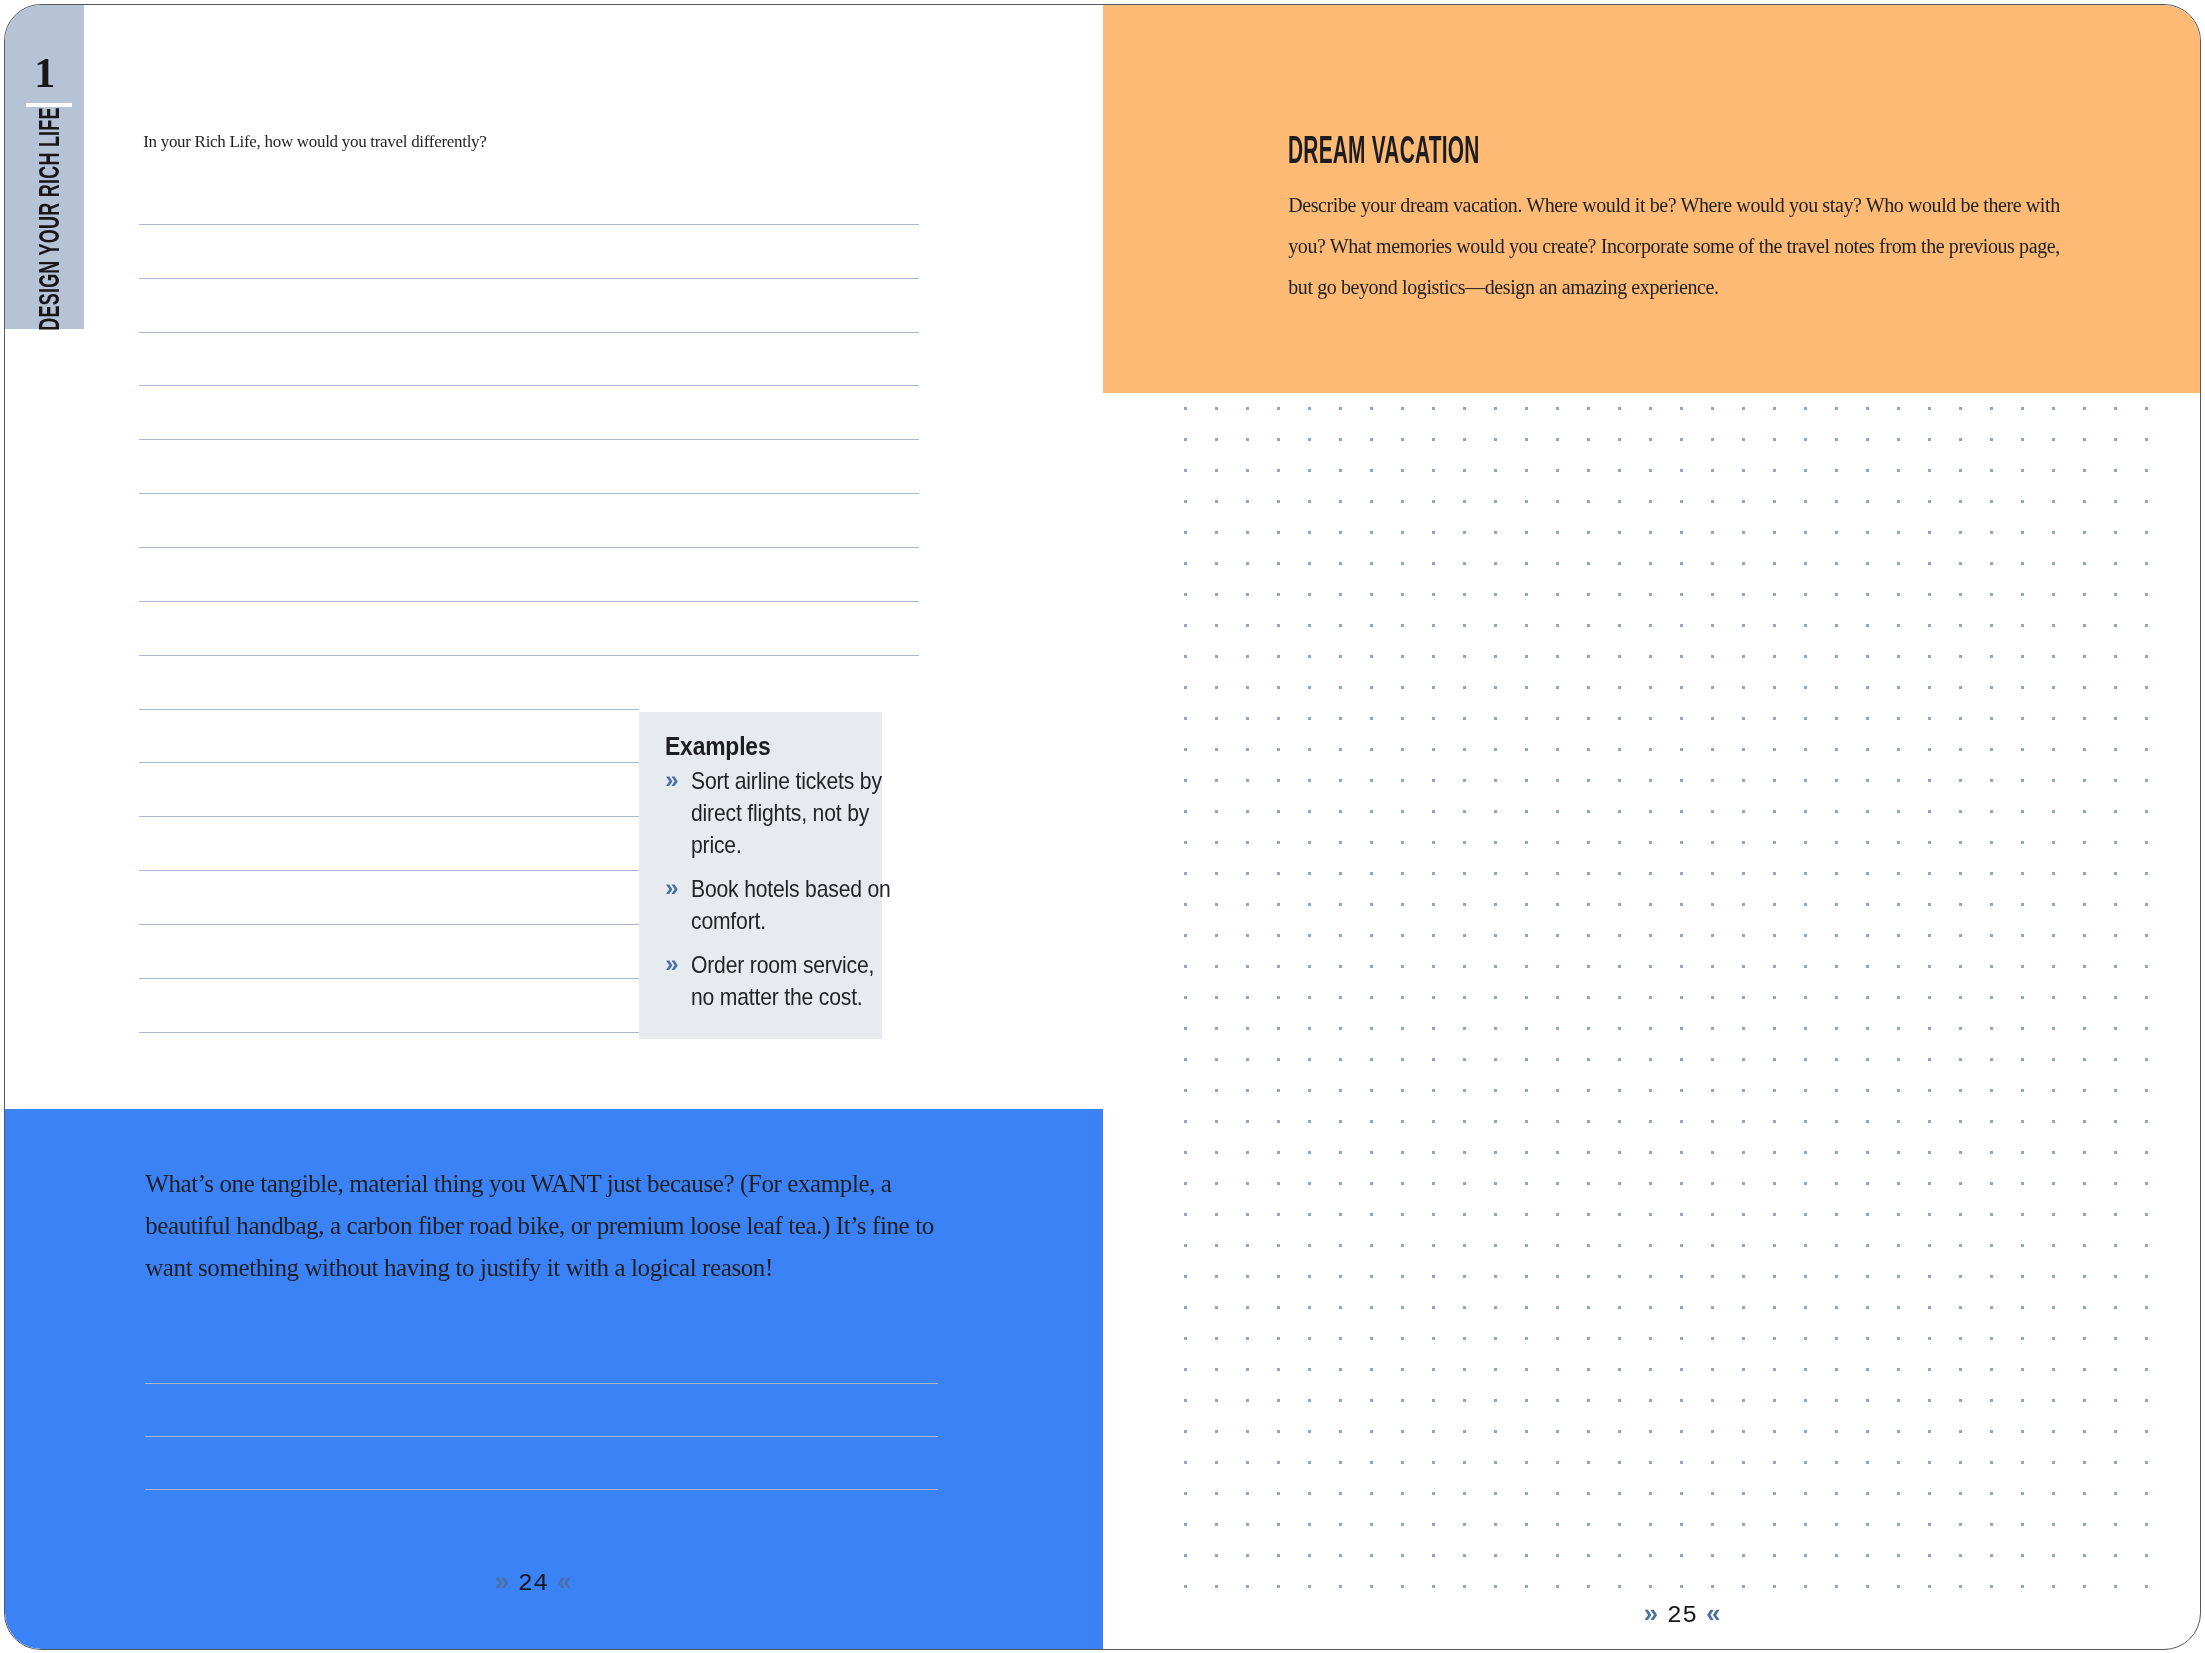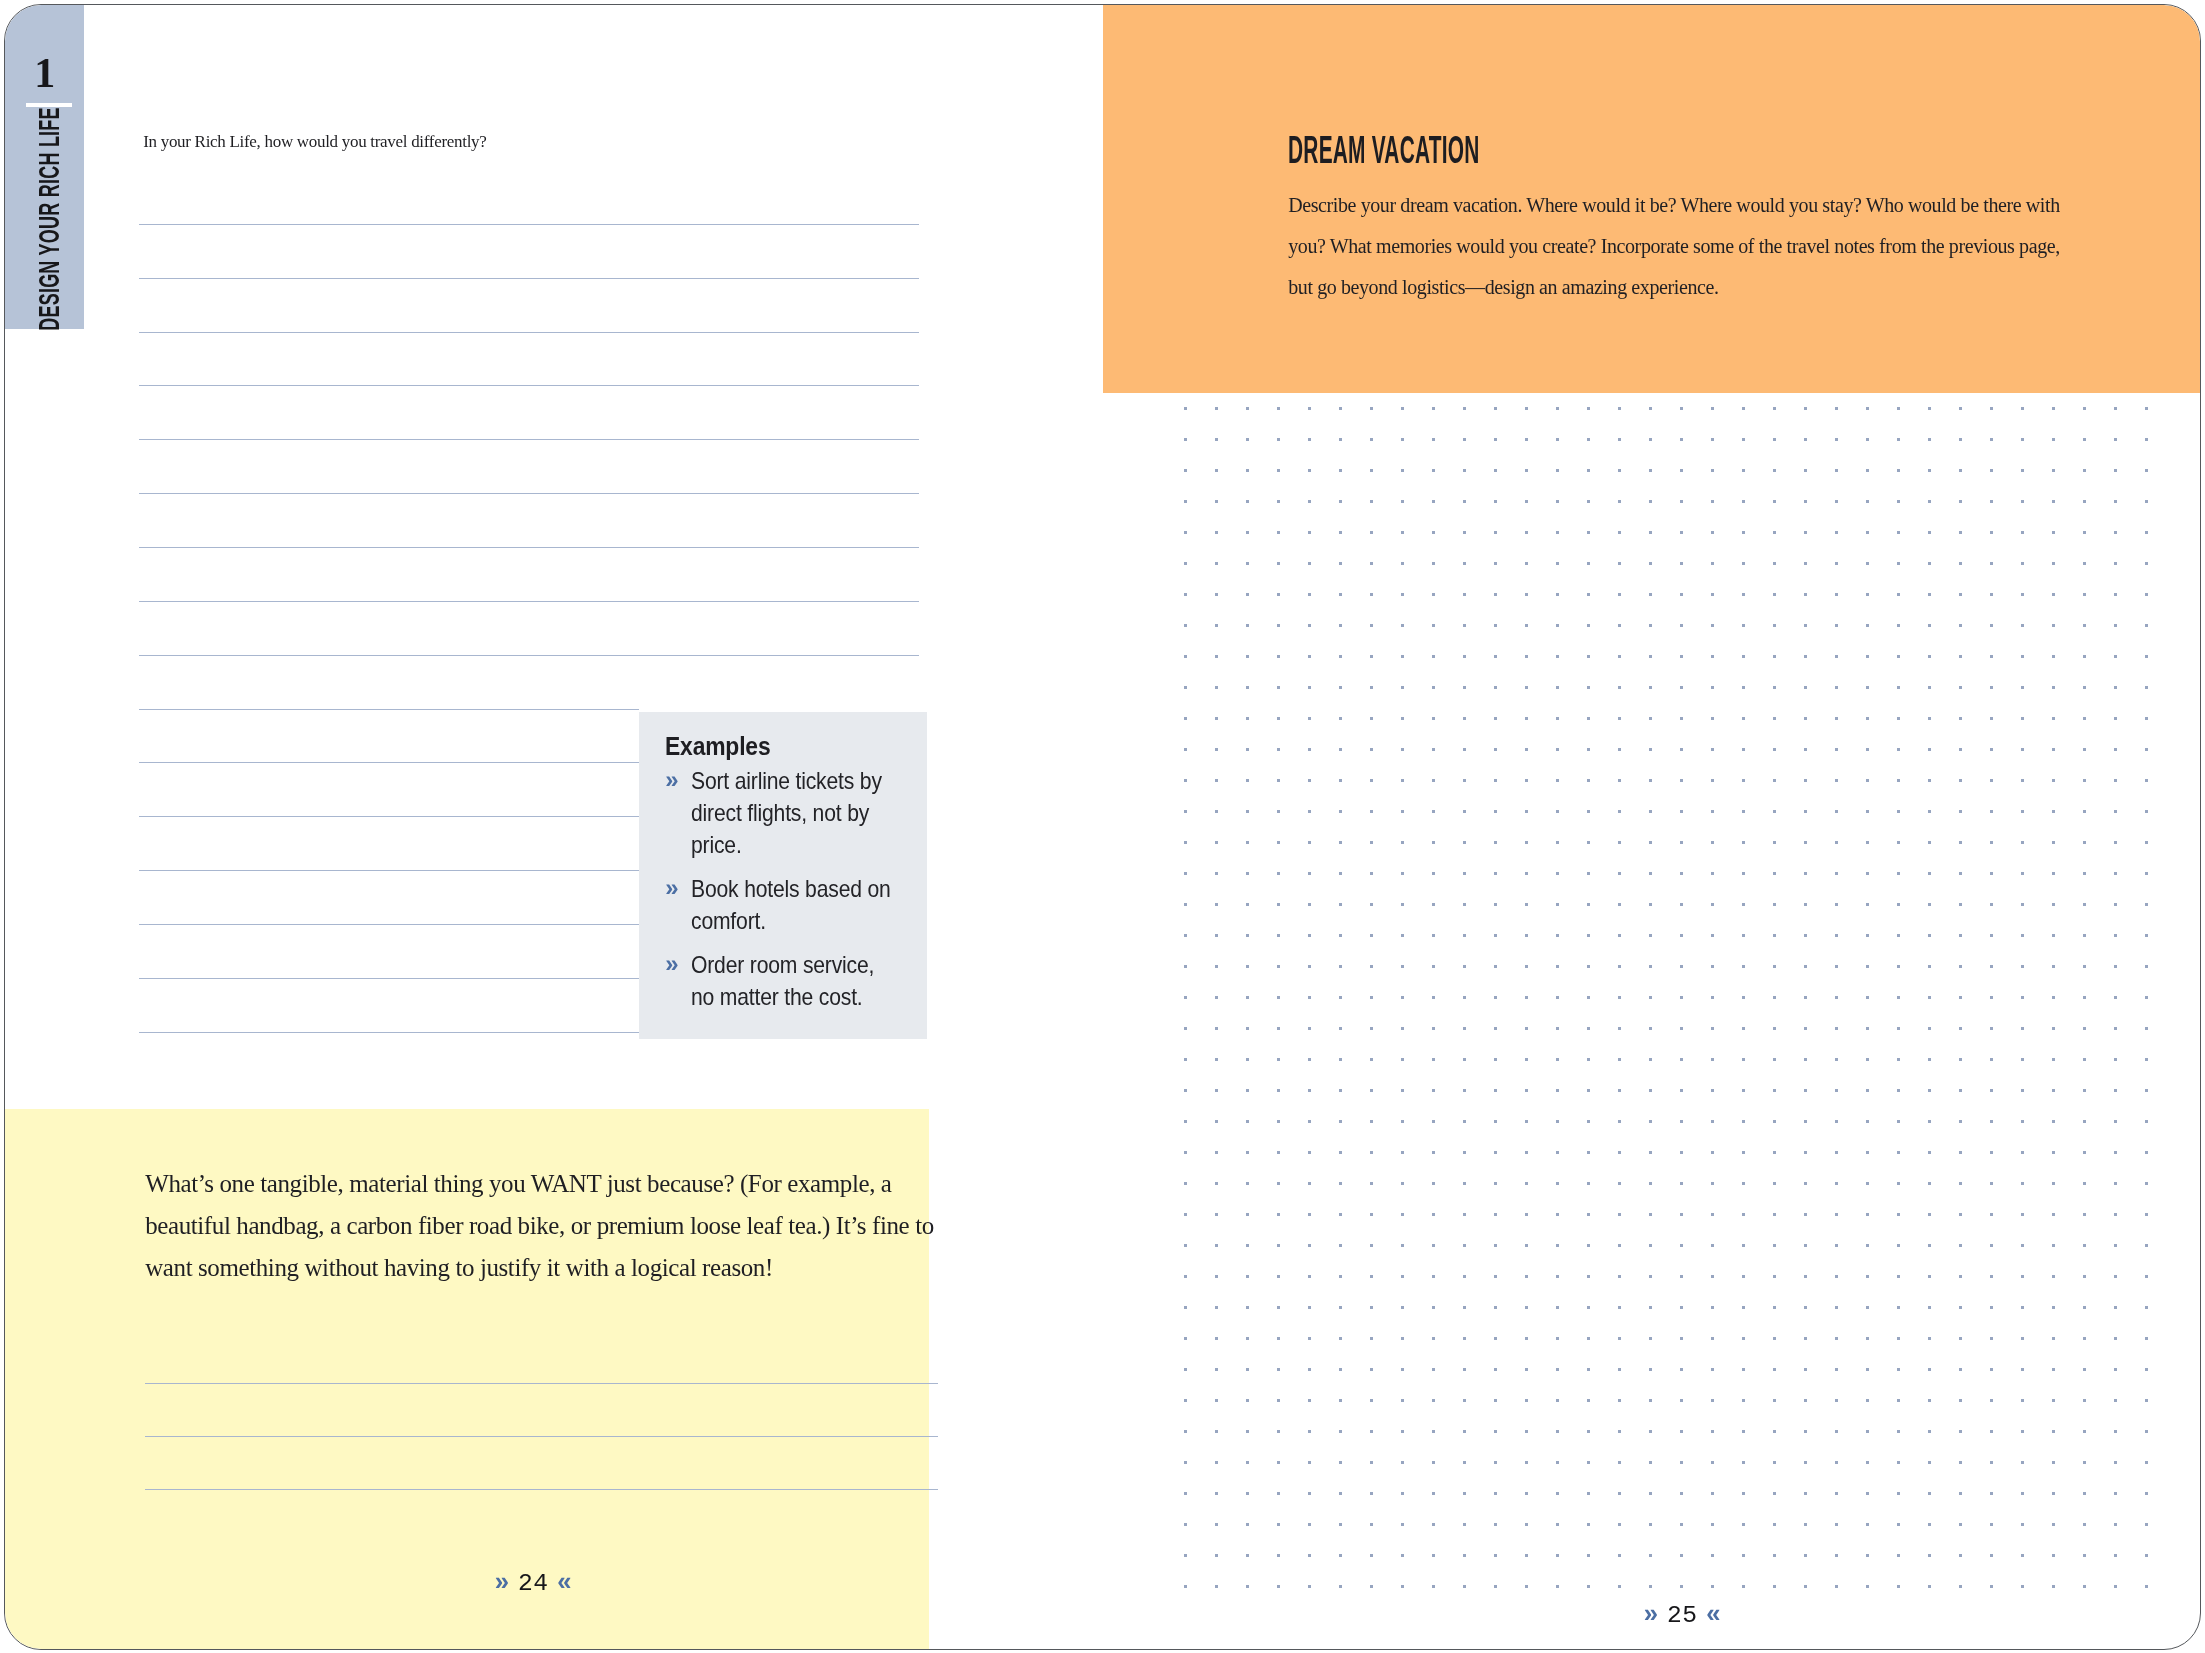--- a/index.html
+++ b/index.html
@@ -16,32 +16,32 @@
   .tab-rule{position:absolute;left:21px;top:98px;width:46px;height:4.2px;background:#ffffff;}
   .tab-vlabel{position:absolute;left:44px;top:214px;white-space:nowrap;
        transform:translate(-50%,-50%) rotate(-90deg) scaleX(0.62);
        font-weight:700;font-size:29px;letter-spacing:0.4px;color:#17171a;}
 
   
   .q1{position:absolute;left:138px;top:127px;font-family:"Liberation Serif",serif;
       font-size:17px;letter-spacing:-0.3px;white-space:nowrap;color:#1f1f23;}
   .ruled-line{position:absolute;height:0;border-top:1.7px solid #a8b6cf;}
 
-  .examples-box{position:absolute;left:634px;top:707px;width:288px;height:327px;
+  .examples-box{position:absolute;left:634px;top:707px;width:243px;height:327px;
       background:#e7eaee;}
   .examples-title{position:absolute;left:26px;top:18.7px;font-size:26px;font-weight:700;
       transform:scaleX(0.88);transform-origin:left top;letter-spacing:-0.2px;color:#1e1e22;}
   .examples-list{position:absolute;left:26px;top:53px;width:254px;}
   .bullet-item{position:relative;margin-bottom:12px;}
   .bullet-marker{position:absolute;left:0;top:0.8px;color:#4c6fa4;font-weight:700;font-size:24px;}
   .bullet-text{display:block;margin-left:25.4px;width:237px;font-size:24px;line-height:32px;
       letter-spacing:-0.2px;transform:scaleX(0.88);transform-origin:left top;color:#232327;}
 
-  .bottom-panel{position:absolute;left:0;top:1104px;width:924px;bottom:0;
-      background:#fef9c3;border-radius:0 0 0 36px;}
+  .bottom-panel{position:absolute;left:0;top:1104px;width:1098px;bottom:0;
+      background:#3b82f6;border-radius:0 0 0 36px;}
   .q2{position:absolute;left:140px;top:54px;width:802px;font-family:"Liberation Serif",serif;
       font-size:25px;line-height:42px;letter-spacing:-0.4px;color:#1f1f23;}
 
   
   .header-panel{position:absolute;left:1098px;top:0;right:0;height:388px;background:#fdba74;
       border-radius:0 36px 0 0;}
   .dv-title{position:absolute;left:185px;top:124px;white-space:nowrap;font-size:38px;
       font-weight:700;transform:scaleX(0.55);transform-origin:left top;
       letter-spacing:0.4px;color:#1d1d21;}
   .dv-desc{position:absolute;left:185px;top:180px;width:780px;

